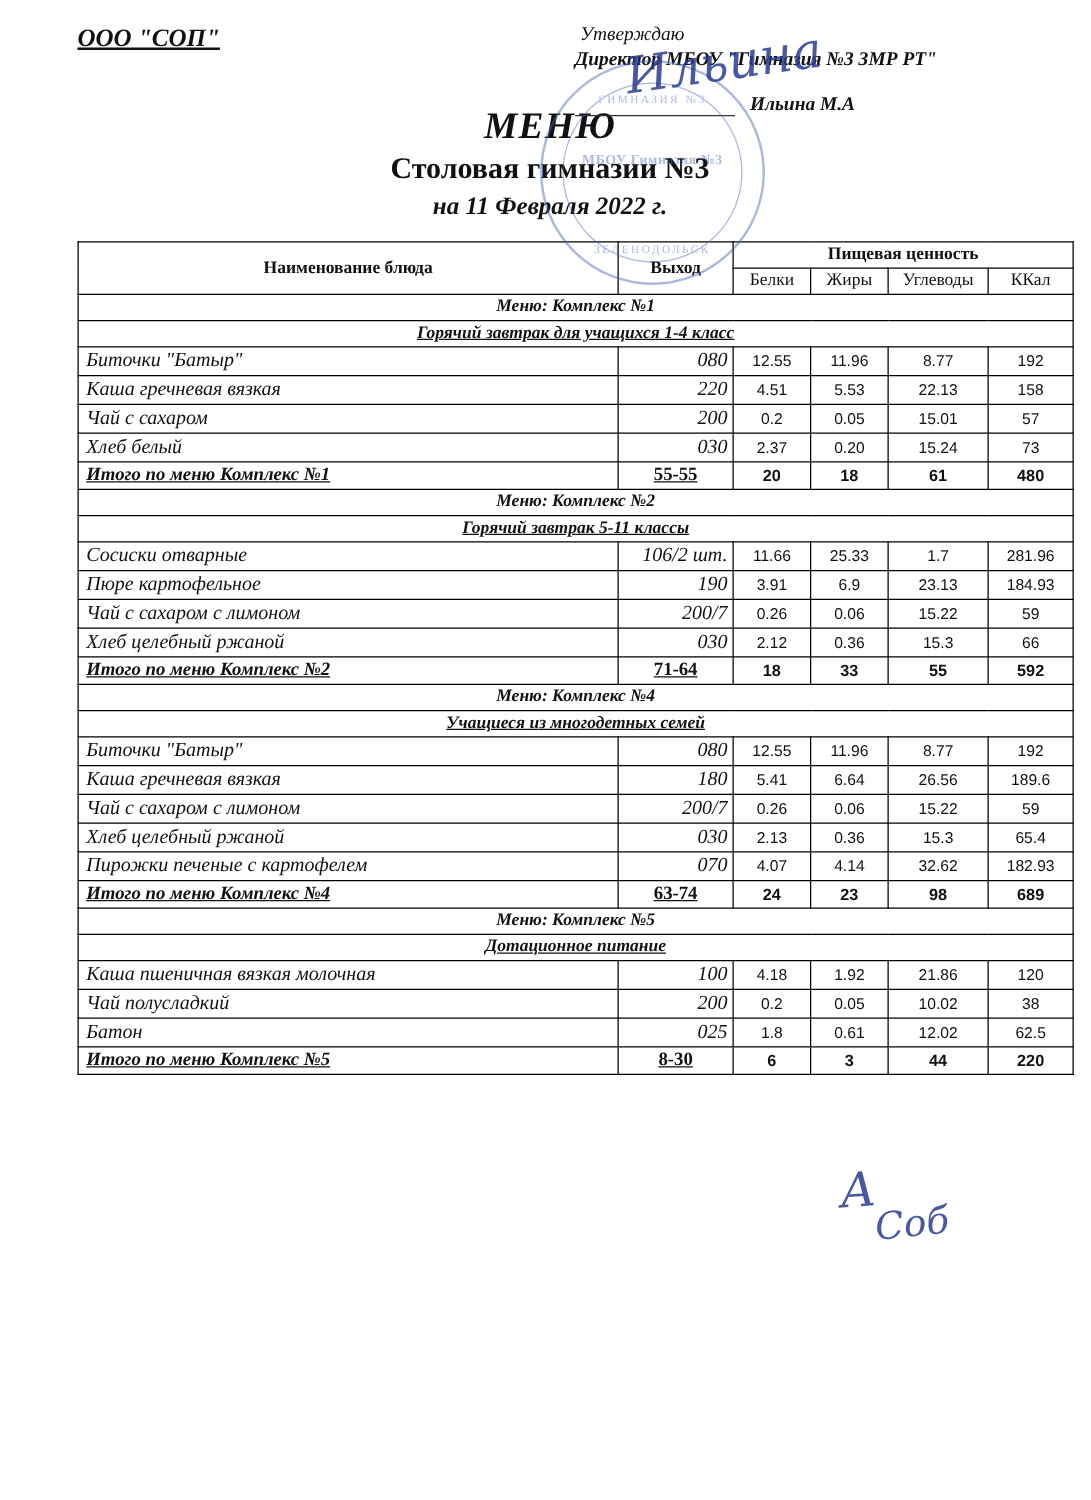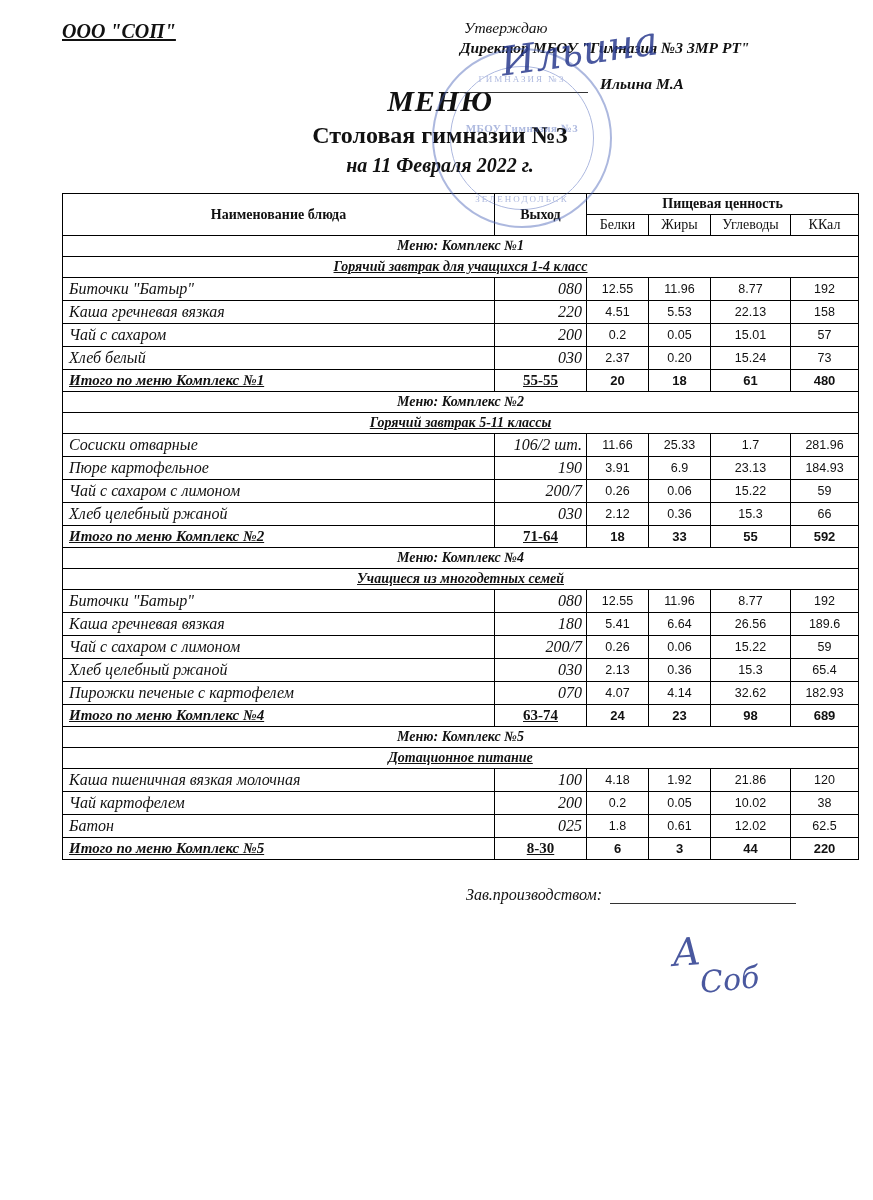--- a/index.html
+++ b/index.html
@@ -482,21 +482,21 @@
       </tr>
       <tr class="dish">
         <td class="name">Каша пшеничная вязкая молочная</td>
         <td class="out">100</td>
         <td class="num">4.18</td>
         <td class="num">1.92</td>
         <td class="num">21.86</td>
         <td class="num">120</td>
       </tr>
       <tr class="dish">
-        <td class="name">Чай картофелем</td>
+        <td class="name">Чай полусладкий</td>
         <td class="out">200</td>
         <td class="num">0.2</td>
         <td class="num">0.05</td>
         <td class="num">10.02</td>
         <td class="num">38</td>
       </tr>
       <tr class="dish">
         <td class="name">Батон</td>
         <td class="out">025</td>
         <td class="num">1.8</td>
@@ -509,22 +509,18 @@
         <td class="out">8-30</td>
         <td class="num">6</td>
         <td class="num">3</td>
         <td class="num">44</td>
         <td class="num">220</td>
       </tr>
     </tbody>
   </table>
 
   <div class="footer">
-    <div class="footer-row">
-      <span class="lbl">Зав.производством:</span>
-      <span class="ln"></span>
-    </div>
   </div>
 
   <div class="sig-scribble" id="sig-prod">А</div>
   <div class="sig-scribble" id="sig-calc">Соб</div>
 
 </div>
 
 </body></html>

